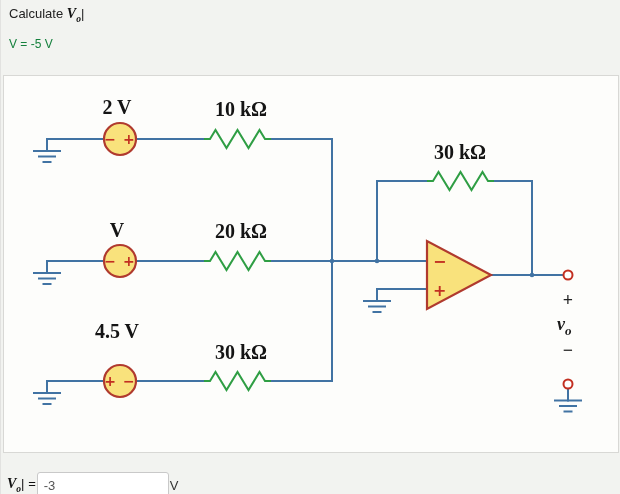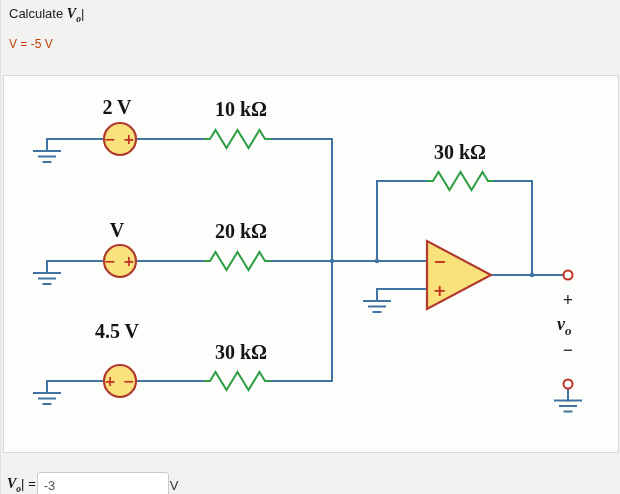--- a/index.html
+++ b/index.html
@@ -7,21 +7,21 @@
     width:620px;height:494px;position:relative;overflow:hidden;
     background:#f2f3f0;
     font-family:"Liberation Sans",sans-serif;
     border-left:1px solid #e2e2e0;box-sizing:border-box;
   }
   .title{
     position:absolute;left:8px;top:6px;font-size:13px;color:#222;text-align:center;
   }
   .mvar{font-family:"Liberation Serif",serif;font-style:italic;font-weight:bold;font-size:14px;color:#111;}
   .mvar sub{font-size:0.68em;font-style:italic;}
-  .given{position:absolute;left:8px;top:37px;font-size:12px;color:#c2410c;}
+  .given{position:absolute;left:8px;top:37px;font-size:12px;color:#15803d;}
   .panel{
     position:absolute;left:2px;top:75px;width:614px;height:376px;
     background:#fdfdfb;border:1px solid #d8d8d5;box-sizing:content-box;
   }
   svg{display:block;}
   .wire{stroke:var(--wire,#4173a3);stroke-width:2;fill:none;stroke-linecap:square;}
   .node{fill:var(--wire,#4173a3);stroke:none;}
   .res{stroke:var(--resistor,#2f9e44);stroke-width:2;fill:none;stroke-linejoin:miter;}
   .comp{fill:var(--component_fill,#f9e27c);stroke:var(--component_stroke,#b03a2e);stroke-width:2.2;}
   .mark{fill:var(--mark,#c22f21);font-family:"DejaVu Sans",sans-serif;font-weight:bold;}

